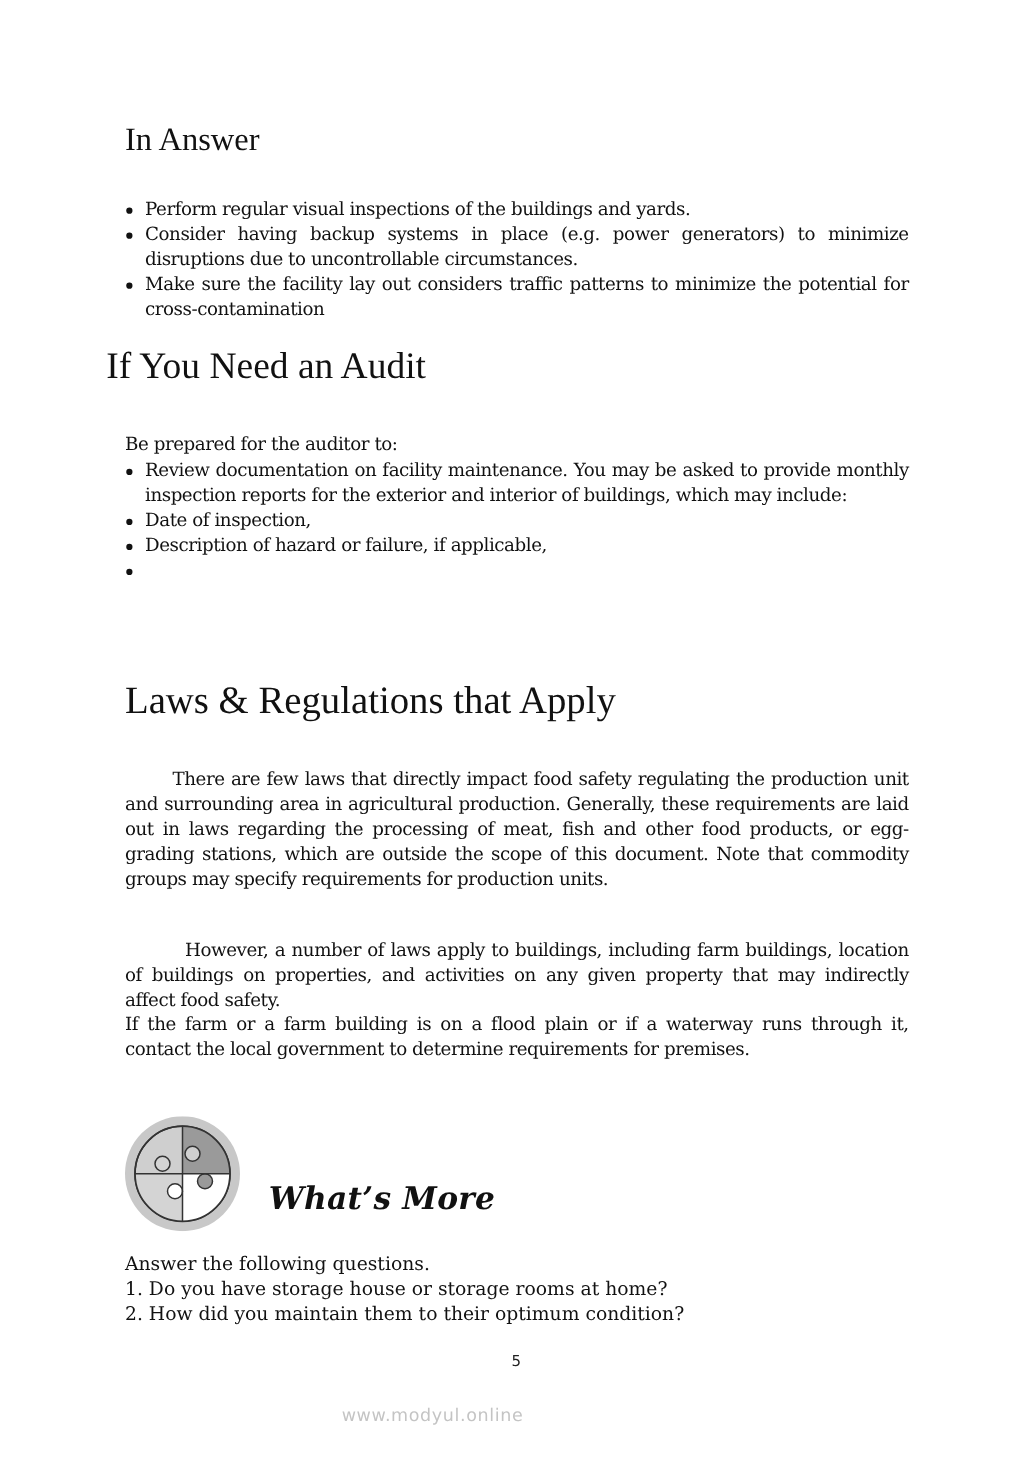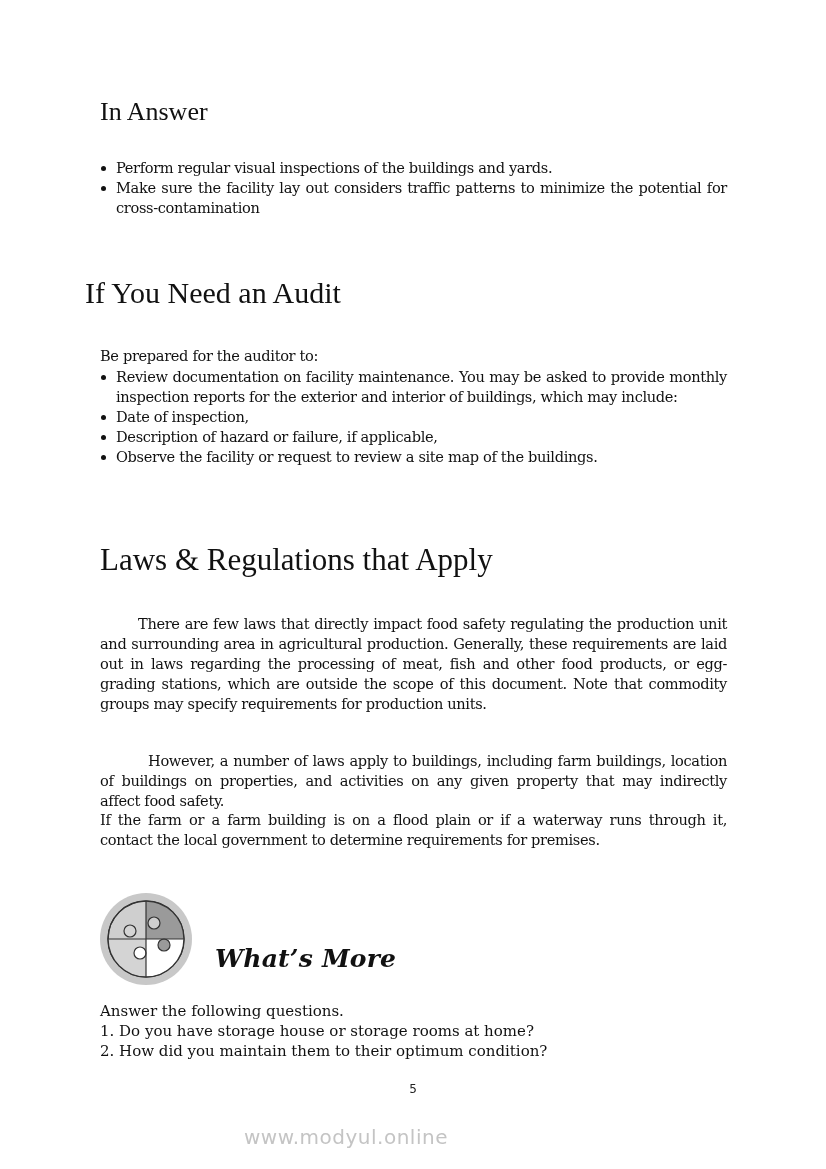--- a/index.html
+++ b/index.html
@@ -47,42 +47,43 @@
     .questions {
       position: absolute; left: 100px; top: 1001px; margin: 0; padding: 0; list-style: none;
       font-family: "DejaVu Serif", serif; font-size: 15px; line-height: 20px;
     }
     .page-number {
       position: absolute; left: 0; width: 826px; top: 1082px; text-align: center;
       font-family: "DejaVu Sans", sans-serif; font-size: 12px; color: #222;
     }
     .watermark {
       position: absolute; left: 0; width: 692px; top: 1125px; text-align: center;
-      font-family: "DejaVu Sans", sans-serif; font-size: 20px; color: #c4c4c4; letter-spacing: 0.5px;
+      font-family: "DejaVu Sans", sans-serif; font-size: 14px; color: #c4c4c4; letter-spacing: 0.5px;
     }
   </style>
 </head>
 <body>
 
 <h2 class="h1 h-general" style="left:100px">In Answer</h2>
 
 <ul class="bullets body-text list-general" style="left:100px">
   <li><span class="bullet"></span><span>Perform regular visual inspections of the buildings and yards.</span></li>
+  <li><span class="bullet"></span><span>Consider having backup systems in place (e.g. power generators) to minimize disruptions due to uncontrollable circumstances.</span></li>
   <li><span class="bullet"></span><span>Make sure the facility lay out considers traffic patterns to minimize the potential for cross-contamination</span></li>
 </ul>
 
 <h2 class="h1 h-audit" style="left:85px">If You Need an Audit</h2>
 
 <p class="body-text audit-intro" style="left:100px; margin:0;">Be prepared for the auditor to:</p>
 
 <ul class="bullets body-text list-audit" style="left:100px">
   <li><span class="bullet"></span><span>Review documentation on facility maintenance. You may be asked to provide monthly inspection reports for the exterior and interior of buildings, which may include:</span></li>
   <li><span class="bullet"></span><span>Date of inspection,</span></li>
   <li><span class="bullet"></span><span>Description of hazard or failure, if applicable,</span></li>
-  <li><span class="bullet"></span><span>Observe the facility or request to review a site map of the buildings.</span></li>
+  <li><span class="bullet"></span></li>
 </ul>
 
 <h2 class="h1 h-laws" style="left:100px">Laws &amp; Regulations that Apply</h2>
 
 <p class="body-text para para1" style="left:100px">There are few laws that directly impact food safety regulating the production unit and surrounding area in agricultural production. Generally, these requirements are laid out in laws regarding the processing of meat, fish and other food products, or egg-grading stations, which are outside the scope of this document. Note that commodity groups may specify requirements for production units.</p>
 <p class="body-text para para2" style="left:100px">However, a number of laws apply to buildings, including farm buildings, location of buildings on properties, and activities on any given property that may indirectly affect food safety.</p>
 <p class="body-text para para3" style="left:100px">If the farm or a farm building is on a flood plain or if a waterway runs through it, contact the local government to determine requirements for premises.</p>
 
 <svg class="puzzle" viewBox="0 0 92 92">
   <circle cx="46" cy="46" r="46" fill="#c8c8c8"></circle>

